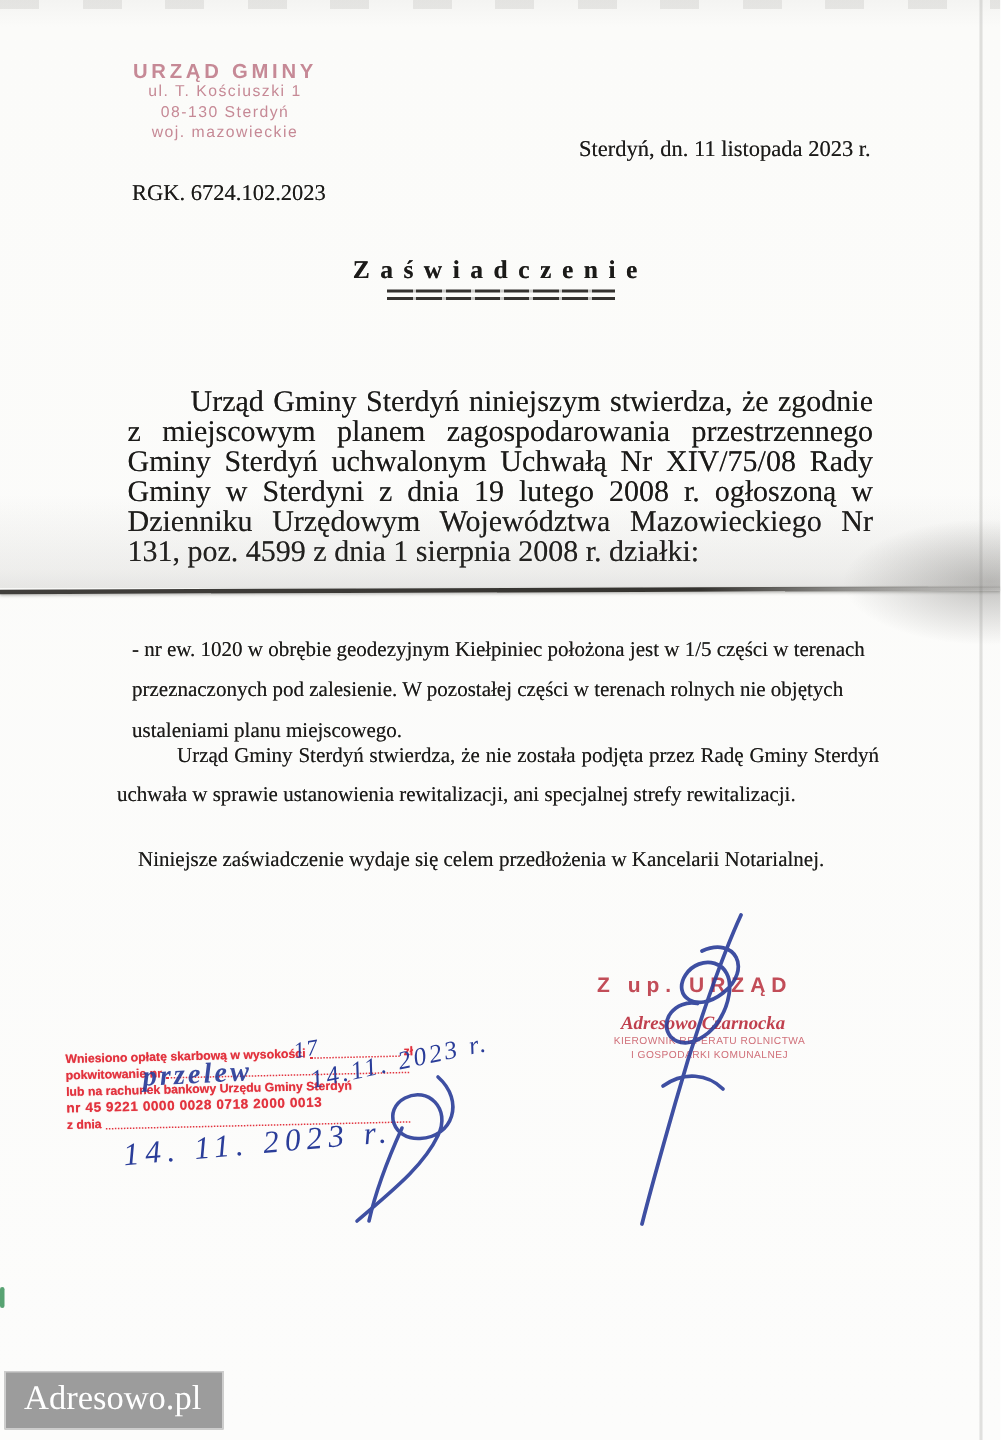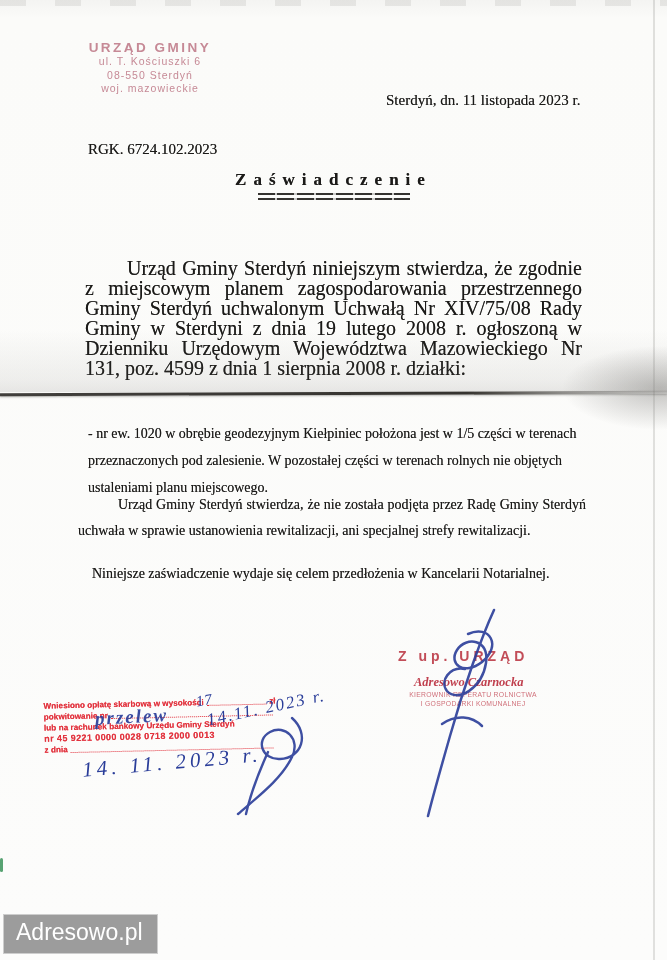--- a/index.html
+++ b/index.html
@@ -12,21 +12,21 @@
     color:#1b1a18;
   }
   .abs{position:absolute;}
   .doc-text{text-shadow:0 0 0.35px rgba(20,20,20,0.65);}
   
   .sender-stamp{left:58px;top:40px;width:184px;text-align:center;color:#c2808e;
     filter:blur(0.45px);opacity:0.92;}
   .sender-stamp .l1{font-size:13.5px;font-weight:bold;letter-spacing:2.5px;font-family:"Liberation Sans",sans-serif;}
   .sender-stamp .ln{font-size:10.5px;letter-spacing:1px;line-height:13.5px;font-family:"Liberation Sans",sans-serif;}
   .place-date{left:386px;top:92px;font-size:15px;}
-  .reference{left:88px;top:121px;font-size:15px;margin-top:20px;}
+  .reference{left:88px;top:121px;font-size:15px;}
   
   .title-wrap{left:0;top:170px;width:667px;text-align:center;}
   .title{font-size:17px;font-weight:bold;letter-spacing:7px;}
   .title-underline{width:152px;margin:3px auto 0;}
   .title-underline .bar{height:2.3px;margin-bottom:2.6px;
     background:repeating-linear-gradient(90deg,#34322f 0 17px, rgba(52,50,47,0.25) 17px 19.5px);}
   
   .p1{left:85px;top:258px;width:497px;font-size:20px;line-height:20px;text-align:justify;text-indent:42px;}
   .shade-band{left:0;top:330px;width:667px;height:62px;
     background:linear-gradient(180deg, rgba(120,118,114,0) 0%, rgba(120,118,114,0.10) 80%, rgba(120,118,114,0.16) 100%);}
@@ -50,40 +50,40 @@
   .fee-dots{flex:1 1 auto;border-bottom:1.4px dotted #e2333e;margin:0 3px 2px 3px;min-width:18px;}
   .fee-acct{font-size:9px;letter-spacing:0.4px;}
   
   .ink{color:#2a3d99;font-style:italic;font-family:"Liberation Serif",serif;}
   .hw-amount{left:196px;top:692px;font-size:15px;transform:rotate(-10deg);letter-spacing:1px;}
   .hw-method{left:95px;top:706px;font-size:19px;transform:rotate(-3deg);letter-spacing:2px;font-weight:bold;opacity:0.92;}
   .hw-date-inline{left:206px;top:698px;font-size:17px;transform:rotate(-12deg);letter-spacing:2px;}
   .hw-date-bottom{left:82px;top:750px;font-size:21px;transform:rotate(-5deg);letter-spacing:4px;}
   
   .watermark{left:3px;top:914px;background:#9c9c9c;border:1px solid #cdcdcd;color:#ffffff;
-    font-family:Liberation Sans, sans-serif;font-size:23px;padding:4px 14px 7px 12px;}
+    font-family:Liberation Serif, serif;font-size:23px;padding:4px 14px 7px 12px;}
   
   .top-edge-marks{left:0;top:0;width:667px;height:6px;opacity:0.5;
     background:repeating-linear-gradient(90deg, rgba(150,148,144,0.35) 0 26px, rgba(150,148,144,0) 26px 55px);}
   .right-edge-shadow{left:653px;top:0;width:2px;height:960px;background:rgba(140,138,134,0.25);}
   .green-mark{left:0;top:858px;width:3px;height:14px;background:rgba(46,140,80,0.8);border-radius:2px;}
   svg.sig{overflow:visible;}
 </style>
 </head>
 <body>
 
 <div class="page">
 
   <div class="abs top-edge-marks"></div>
   <div class="abs right-edge-shadow"></div>
 
   <div class="abs sender-stamp">
     <div class="l1">URZĄD GMINY</div>
-    <div class="ln">ul. T. Kościuszki 6</div>
-    <div class="ln">08-550 Sterdyń</div>
+    <div class="ln">ul. T. Kościuszki 1</div>
+    <div class="ln">08-130 Sterdyń</div>
     <div class="ln">woj. mazowieckie</div>
   </div>
 
   <div class="abs place-date doc-text">Sterdyń, dn. 11 listopada 2023 r.</div>
   <div class="abs reference doc-text">RGK. 6724.102.2023</div>
 
   <div class="abs title-wrap">
     <div class="title doc-text">Zaświadczenie</div>
     <div class="title-underline">
       <div class="bar"></div>

